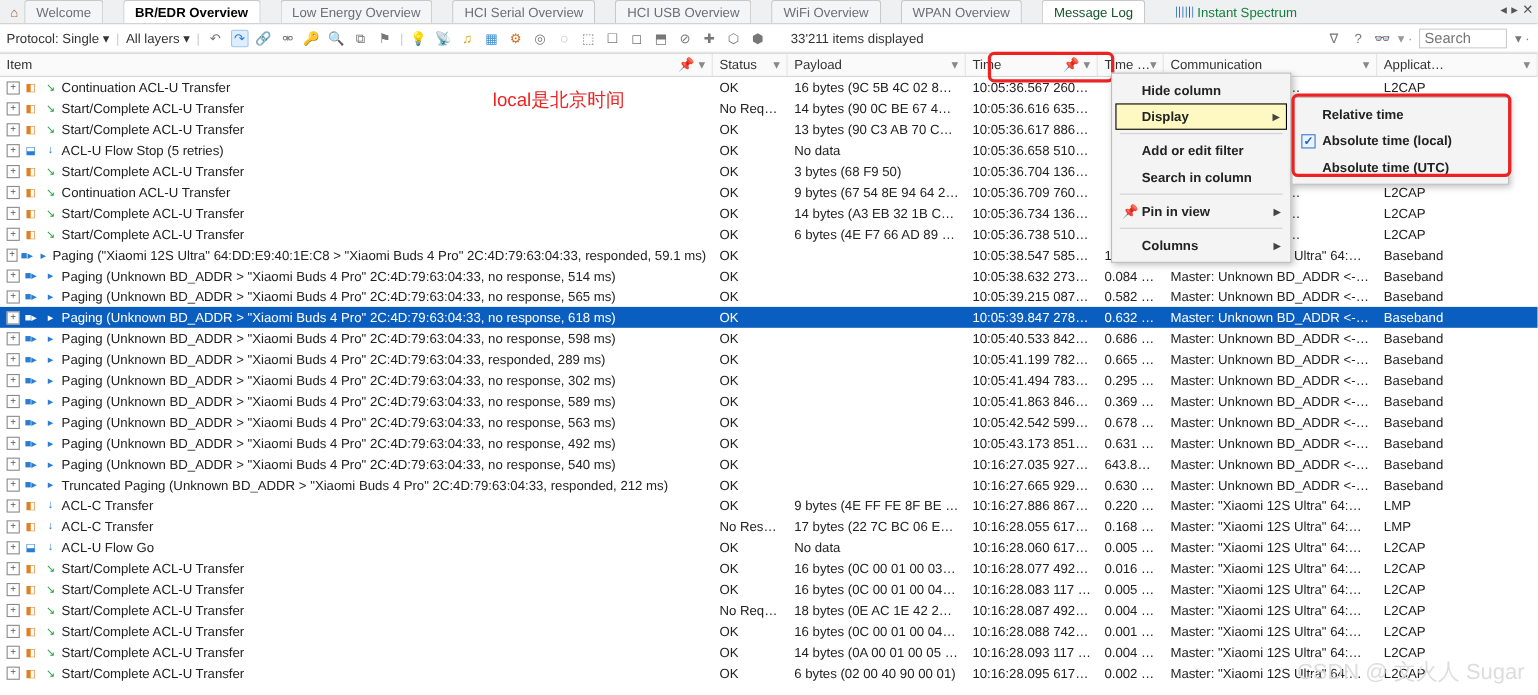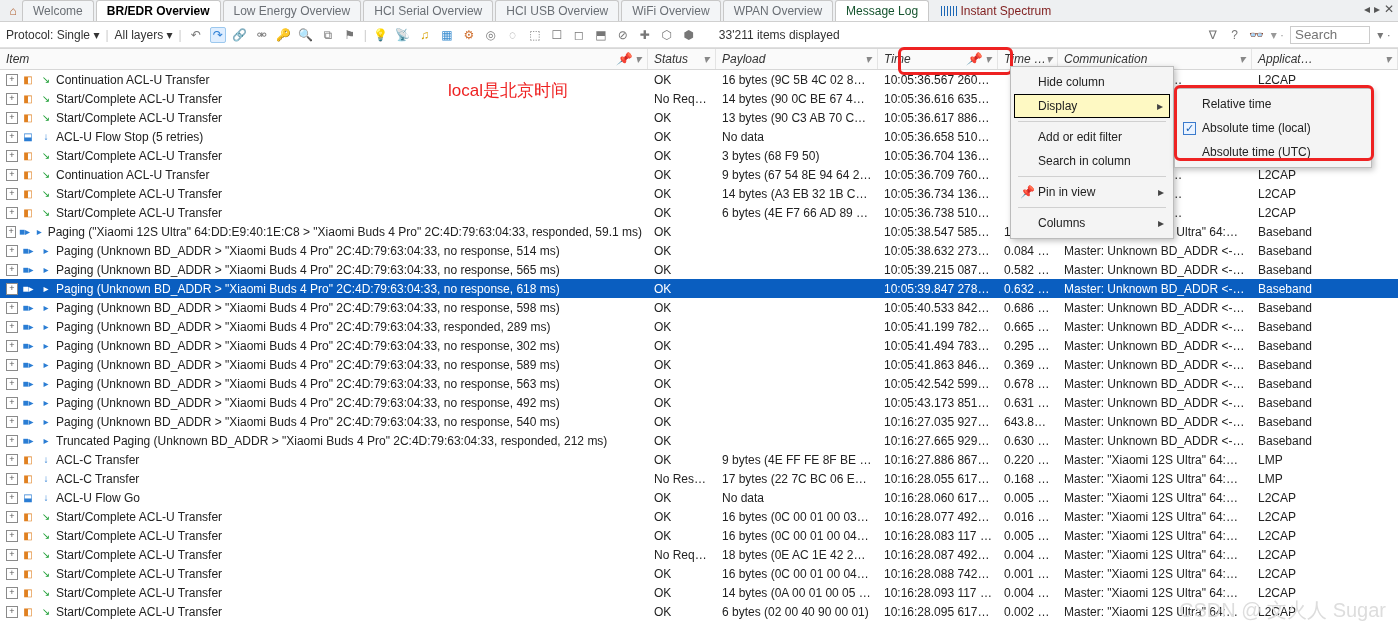--- a/index.html
+++ b/index.html
@@ -1,51 +1,51 @@
 <!DOCTYPE html>
 <html><head>
 <meta charset="utf-8">
 <style>
 * { box-sizing: border-box; margin: 0; padding: 0; font-family: "Segoe UI", Tahoma, Arial, sans-serif; }
 body { width: 1398px; height: 632px; background: #fff; overflow: hidden; position: relative; font-size: 12px; }
 .tabs-bar { height: 22px; display: flex; align-items: stretch; background: #eef0f2; border-bottom: 1px solid #d0d0d0; padding-left: 4px; position: relative; }
 .home-ic { width: 18px; display:flex; align-items:center; justify-content:center; color:#b06030; }
-.tab { padding: 2px 10px; border: 1px solid #c8c8c8; border-bottom: none; background: #f3f5f7; color: #6a6f75; display:flex; align-items:center; margin-right:2px; border-radius:3px 3px 0 0; cursor:pointer; white-space:nowrap; }
+.tab { padding: 2px 10px; border: 1px solid #c8c8c8; border-bottom: none; background: #f3f5f7; color: #6a6f75; display:flex; align-items:center; margin-right:18px; border-radius:3px 3px 0 0; cursor:pointer; white-space:nowrap; }
 .tab.active { background:#fff; color:#000; font-weight:600; }
 .tab.msg { background:#fff; color:#14532d; }
-.tab.spec { border:none; background:transparent; color:#7f1d1d; }
+.tab.spec { border:none; background:transparent; color:#15803d; }
 .wave-ic { width:16px;height:10px; display:inline-block; background:linear-gradient(90deg,#1a66b5 1px,transparent 1px) 0 4px/3px 3px; }
 .tabs-right { position:absolute; right:4px; top:2px; display:flex; gap:4px; color:#555; }
 .toolbar { height:26px; display:flex; align-items:center; padding:0 6px; gap:6px; border-bottom:1px solid #e0e0e0; background:#fff; }
 .toolbar .lbl { color:#333; }
 .tb-ic { width:16px;height:16px; display:inline-flex; align-items:center; justify-content:center; color:#777; font-size:12px; }
 .tb-ic.blu{color:#2a7dd4; background:#dfeeff;border:1px solid #9cc8ee;border-radius:2px;}
 .tb-right { margin-left:auto; display:flex; align-items:center; gap:6px; }
 .search-box { width:80px; border:1px solid #ccc; height:18px; padding:0 4px; color:#aaa; }
 .headers { height:22px; display:flex; border-top:1px solid #d7d7d7; border-bottom:1px solid #d7d7d7; background:#fafafa; font-size:12px; color:#333; position:relative; }
-.hcell { display:flex; align-items:center; padding:0 6px; border-right:1px solid #e4e4e4; position:relative; overflow:hidden; white-space:nowrap;font-style:italic; }
+.hcell { display:flex; align-items:center; padding:0 6px; border-right:1px solid #e4e4e4; position:relative; overflow:hidden; white-space:nowrap; }
 .hcell .chev { margin-left:auto; color:#888; }
 .rows { height: calc(100% - 22px - 26px - 22px); overflow:hidden; position:relative; }
 .row { height:19px; display:flex; align-items:center; font-size:12px; color:#222; white-space:nowrap; }
 .row.sel { background:#0a5ec0; color:#fff; }
 .cell { padding:0 6px; overflow:hidden; text-overflow:ellipsis; flex-shrink:0; }
 .c-item{width:648px; display:flex; align-items:center;}
 .c-status{width:68px;}
 .c-payload{width:162px;}
 .c-time{width:120px;}
 .c-delta{width:60px;}
 .c-comm{width:194px;}
 .c-app{width:96px;}
 .exp { width:12px;height:12px;border:1px solid #8a8a8a; display:inline-flex;align-items:center;justify-content:center;font-size:9px;line-height:1;margin-right:2px;color:#555;background:#fff;}
 .ic { width:16px;height:14px; display:inline-flex; align-items:center;justify-content:center;margin-right:2px; font-size:10px;} .orange{color:#e08020;} .blue{color:#2a7dd4;}
 .arr-green{color:#21a038;} .arr-blue{color:#2a7dd4;}
 .annot { position:absolute; left:448px; top:78px; color:#e22; font-size:17px; line-height:1.5; z-index:5; pointer-events:none; }
 .time-hdr-box { position:absolute; left:898px; top:47px; width:115px; height:28px; border:3px solid #e22; border-radius:6px; z-index:6; pointer-events:none; }
 .ctx-menu { position:absolute; left:1010px; top:66px; width:164px; background:#f4f4f4; border:1px solid #bcbcbc; box-shadow:2px 2px 6px rgba(0,0,0,.25); z-index:10; padding:3px; }
-.ctx-item { height:24px; display:flex; align-items:center; padding:0 20px 0 24px; color:#222; position:relative; cursor:pointer;}
+.ctx-item { height:24px; display:flex; align-items:center; padding:0 20px 0 24px; color:#222; position:relative; cursor:pointer;font-weight:bold;}
 .ctx-item:hover, .ctx-item.hov { background:#fef9c3; border:1px solid #000000; padding:0 19px 0 23px; height:24px;text-align:right;}
 .ctx-item .sub-ar{position:absolute;right:6px;color:#444;}
 .ctx-sep{height:1px;background:#d0d0d0;margin:3px 4px;}
 .ctx-pin{position:absolute;left:6px;color:#5b8dc6;}
 .sub-menu{position:absolute;left:1174px;top:88px;width:198px;background:#f4f4f4;border:1px solid #bcbcbc;box-shadow:2px 2px 6px rgba(0,0,0,.25);z-index:11;padding:3px;}
 .sub-box{position:absolute;left:1174px;top:85px;width:200px;height:76px;border:3px solid #e22;border-radius:6px;z-index:12;pointer-events:none;}
 .chk{position:absolute;left:5px;width:13px;height:13px;border:1px solid #3a7acc;background:#eaf3ff;display:flex;align-items:center;justify-content:center;color:#1a62b5;font-size:11px;}
 .watermark{position:absolute;right:12px;bottom:8px;color:#ddd;font-size:20px;z-index:2;}
 </style>
 </head>

